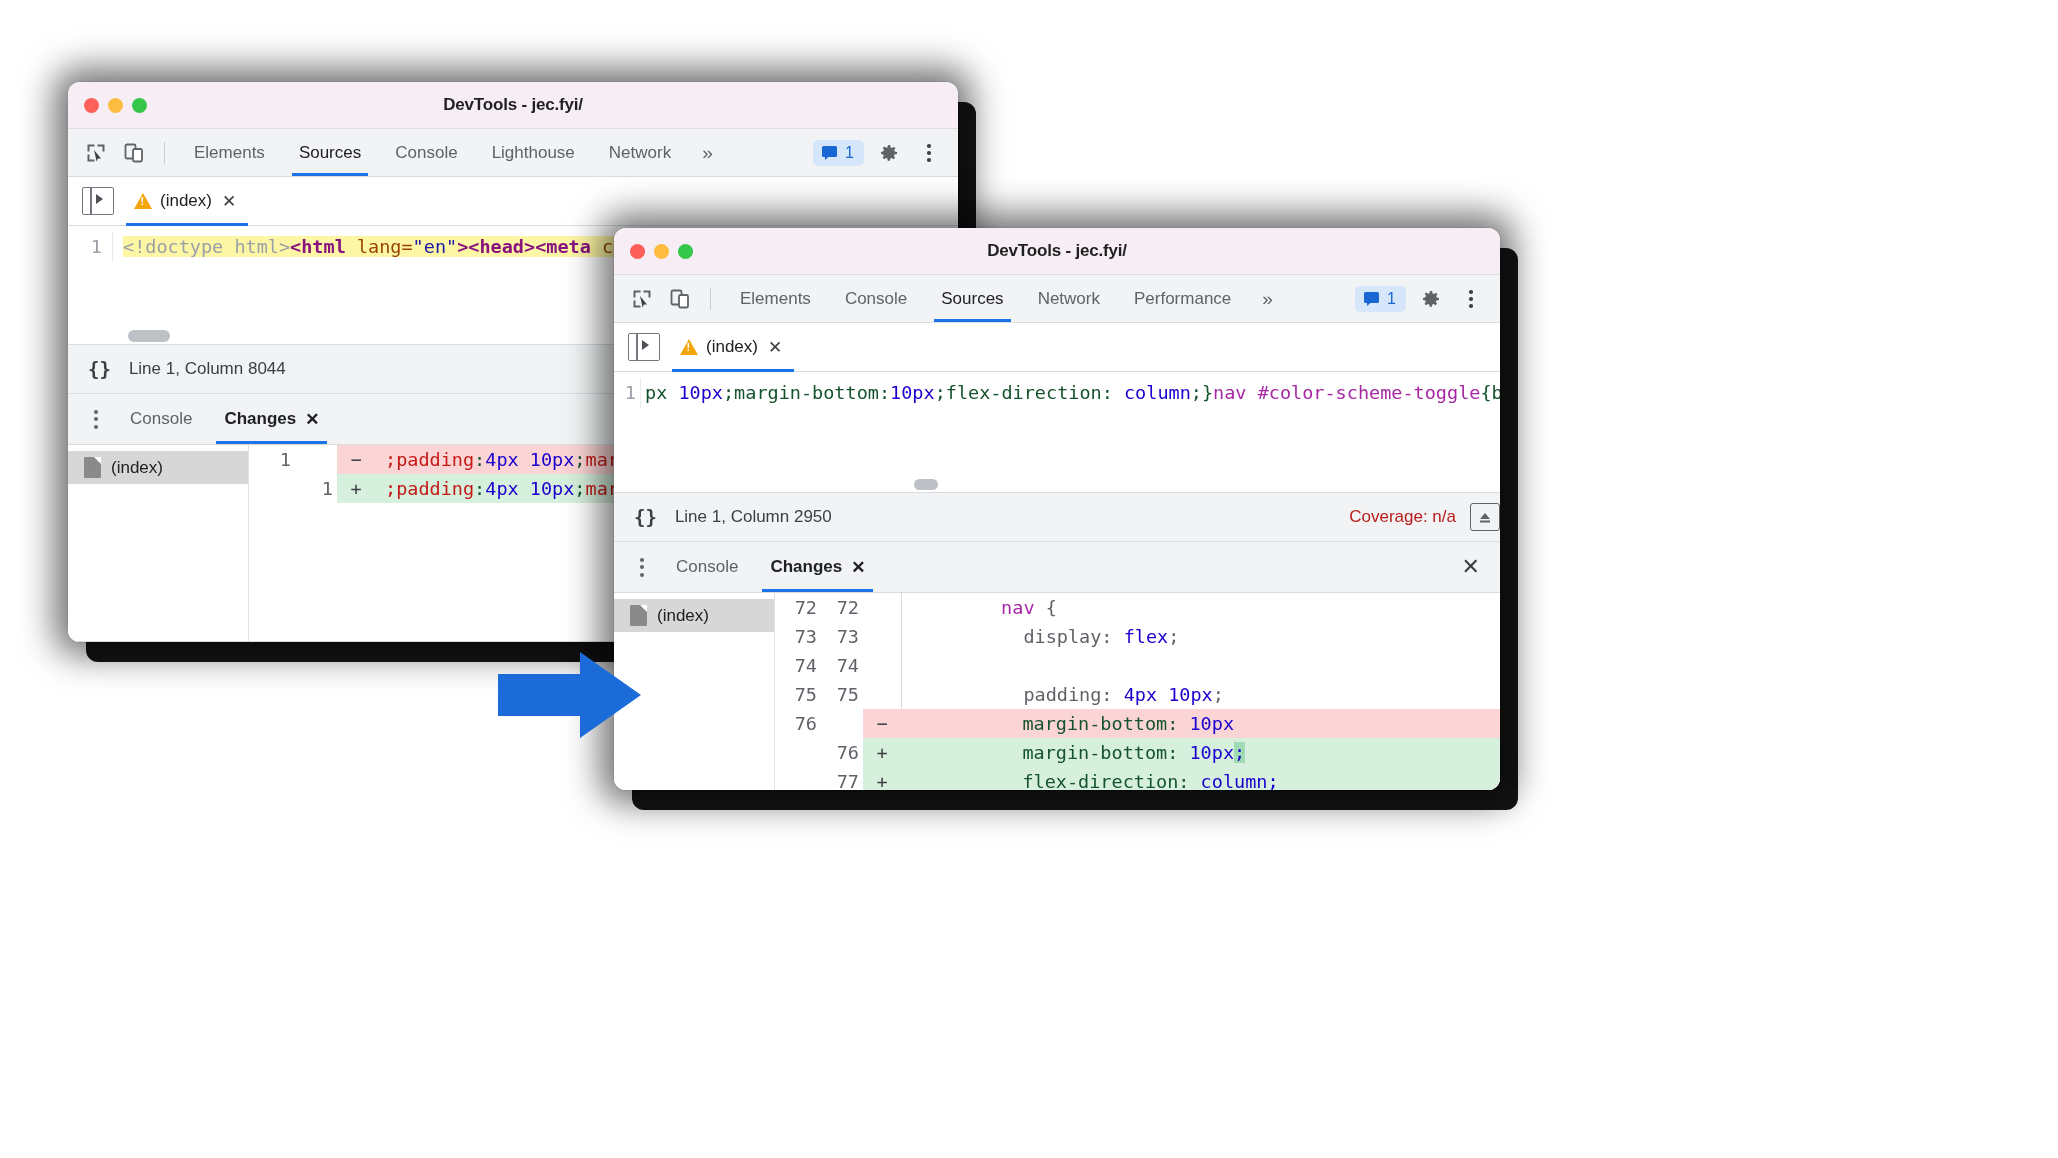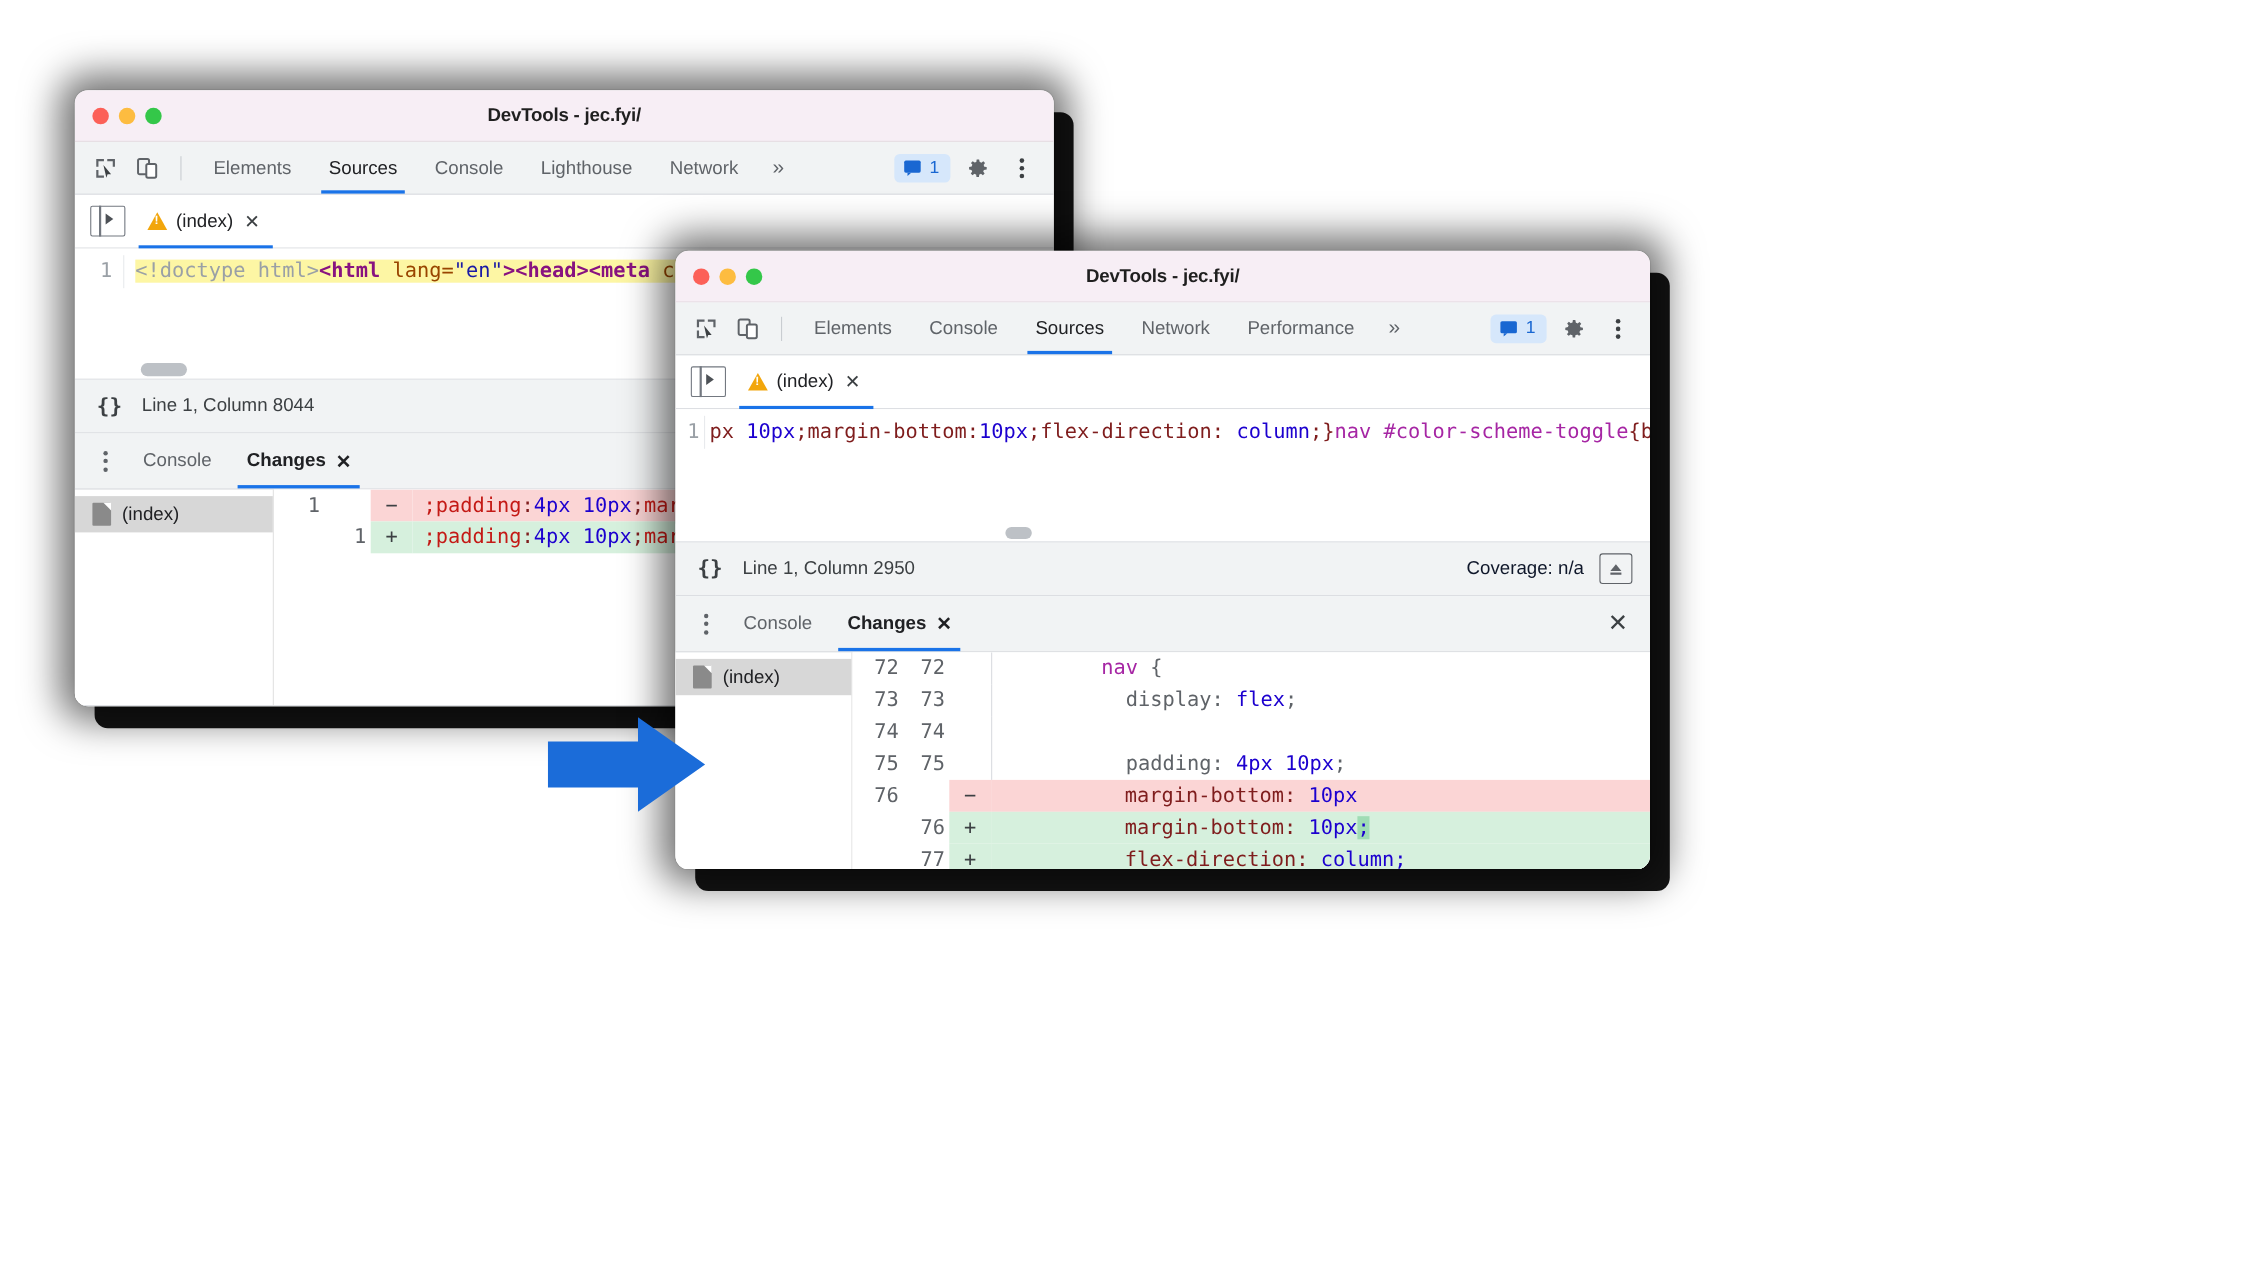--- a/index.html
+++ b/index.html
@@ -195,21 +195,21 @@
   .code-line {
     padding-left: 10px;
     overflow: hidden;
     white-space: pre;
   }
   .hl { background: #fdf6a4; }
   .tok-com  { color: #9aa0a6; text-align: center; }
   .tok-tag  { color: #881280; font-weight: bold; }
   .tok-attr { color: #994500; }
   .tok-val  { color: #1a1aa6; }
-  .tok-plain{ color: #7f1d1d; }
+  .tok-plain{ color: #14532d; }
   .tok-prop { color: #c41a16; }
   .tok-num  { color: #1c00cf; }
   .tok-sel  { color: #a626a4; }
   .tok-gray { color: #5f6368; }
 
   .hscroll {
     position: absolute;
     height: 12px;
     background: #bdc1c6;
     border-radius: 6px;
@@ -235,22 +235,22 @@
   .braces {
     font-family: "DejaVu Sans Mono", monospace;
     font-size: 19px;
     color: #3c4043;
     padding: 0 18px 0 20px;
     font-weight: bold;
   }
   .status-right {
     margin-left: auto;
     display: flex; align-items: center; gap: 14px;
-    padding-right: 16px;
-    color: #0f172a;
+    padding-right: 0;
+    color: #b91c1c;
   }
   .coverage-box {
     width: 28px; height: 26px;
     border: 1.6px solid #5f6368;
     border-radius: 3px;
     display: flex; align-items: center; justify-content: center;
   }
 
   
   .drawer-tabs {

